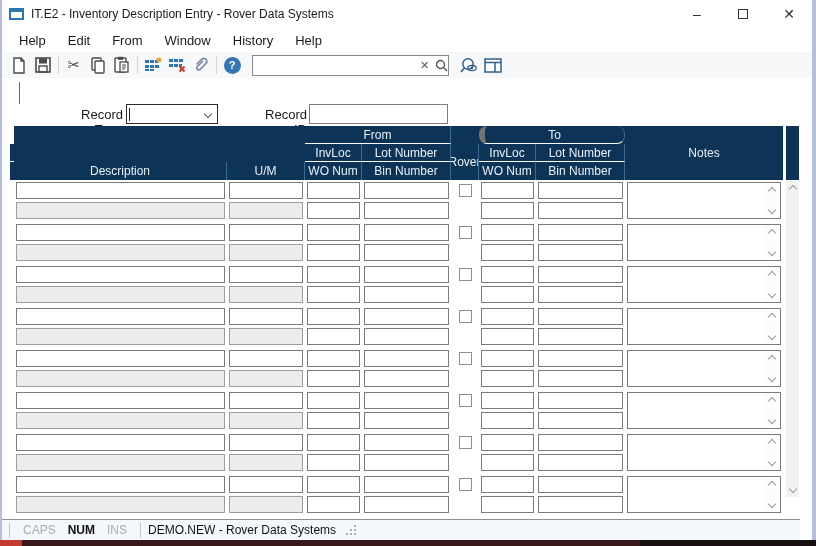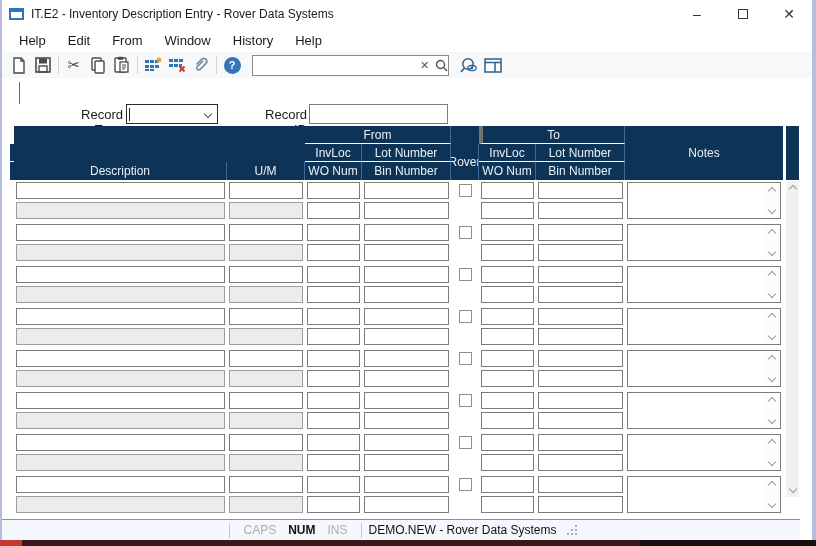--- a/index.html
+++ b/index.html
@@ -68,21 +68,21 @@
   .h-part{grid-column:1;grid-row:1/3;align-items:flex-end;padding-bottom:1px;}
   .h-desc{grid-column:1;grid-row:3;}
   .h-qty{grid-column:2;grid-row:1/3;align-items:flex-end;padding-bottom:1px;}
   .h-um{grid-column:2;grid-row:3;}
   .h-from{grid-column:3/5;grid-row:1;}
   .h-invloc-f{grid-column:3;grid-row:2;}
   .h-lot-f{grid-column:4;grid-row:2;}
   .h-wo-f{grid-column:3;grid-row:3;}
   .h-bin-f{grid-column:4;grid-row:3;}
   .h-short{grid-column:5;grid-row:2/4;}
-  .h-to{grid-column:6/8;grid-row:1;border-left:4px solid #737373;}
+  .h-to{grid-column:6/8;grid-row:1;border-left:6px solid #737373;border-radius:8px;}
   .h-invloc-t{grid-column:6;grid-row:2;}
   .h-lot-t{grid-column:7;grid-row:2;}
   .h-wo-t{grid-column:6;grid-row:3;}
   .h-bin-t{grid-column:7;grid-row:3;}
   .h-notes{grid-column:8;grid-row:1/4;}
   .h-gap{width:3px;height:54px;background:#fff;}
   .h-scroll{width:13px;height:54px;background:var(--header-bg);}
 
   
   #rows{margin-top:2px;}
@@ -98,21 +98,21 @@
   .fld{height:17px;border:1px solid #7b7b7b;background:#fff;font-size:12px;padding:0 3px;width:100%;outline:none;}
   .fld.dis{background:var(--disabled-field-bg);border-color:#9d9d9d;}
   .cbx{width:13px;height:13px;border:1px solid #8f8f8f;background:#fff;margin-top:2px;}
   .notes-fld{position:relative;height:37px;border:1px solid #7b7b7b;background:#fff;width:100%;}
   .notes-spin{position:absolute;right:1px;top:1px;bottom:1px;width:14px;display:flex;flex-direction:column;justify-content:space-between;align-items:center;padding:4px 0;background:#fcfcfc;}
 
   
   .vscroll{position:absolute;left:786px;top:181px;width:13px;height:316px;background:#f1f1f1;display:flex;flex-direction:column;justify-content:space-between;align-items:center;padding:5px 0;}
 
   
-  .statusbar{position:absolute;left:2px;right:16px;top:519px;height:21px;background:#f4f7fc;border-top:1px solid #8f8f8f;display:flex;align-items:center;justify-content:center;font-size:12px;}
+  .statusbar{position:absolute;left:2px;right:16px;top:519px;height:21px;background:#f4f7fc;border-top:1px solid #8f8f8f;display:flex;align-items:center;justify-content:flex-start;font-size:12px;}
   .st-sep{width:1px;height:15px;background:#c6c6c6;margin:0 7px;}
   .st-dim{color:#adadad;margin:0 6px;}
   .st-on{color:#111;font-weight:bold;margin:0 6px;}
   .st-session{color:#111;margin-right:10px;}
   .grip{width:11px;height:11px;margin-right:2px;position:relative;}
   .grip::after{content:"";position:absolute;right:1px;bottom:1px;width:2px;height:2px;background:#a7adbb;
     box-shadow:-4px 0 #a7adbb,-8px 0 #a7adbb,0 -4px #a7adbb,-4px -4px #a7adbb,0 -8px #a7adbb;}
 
   
   .bottomstrip{position:absolute;left:0;top:540px;width:816px;height:6px;background:#3a171a;}

